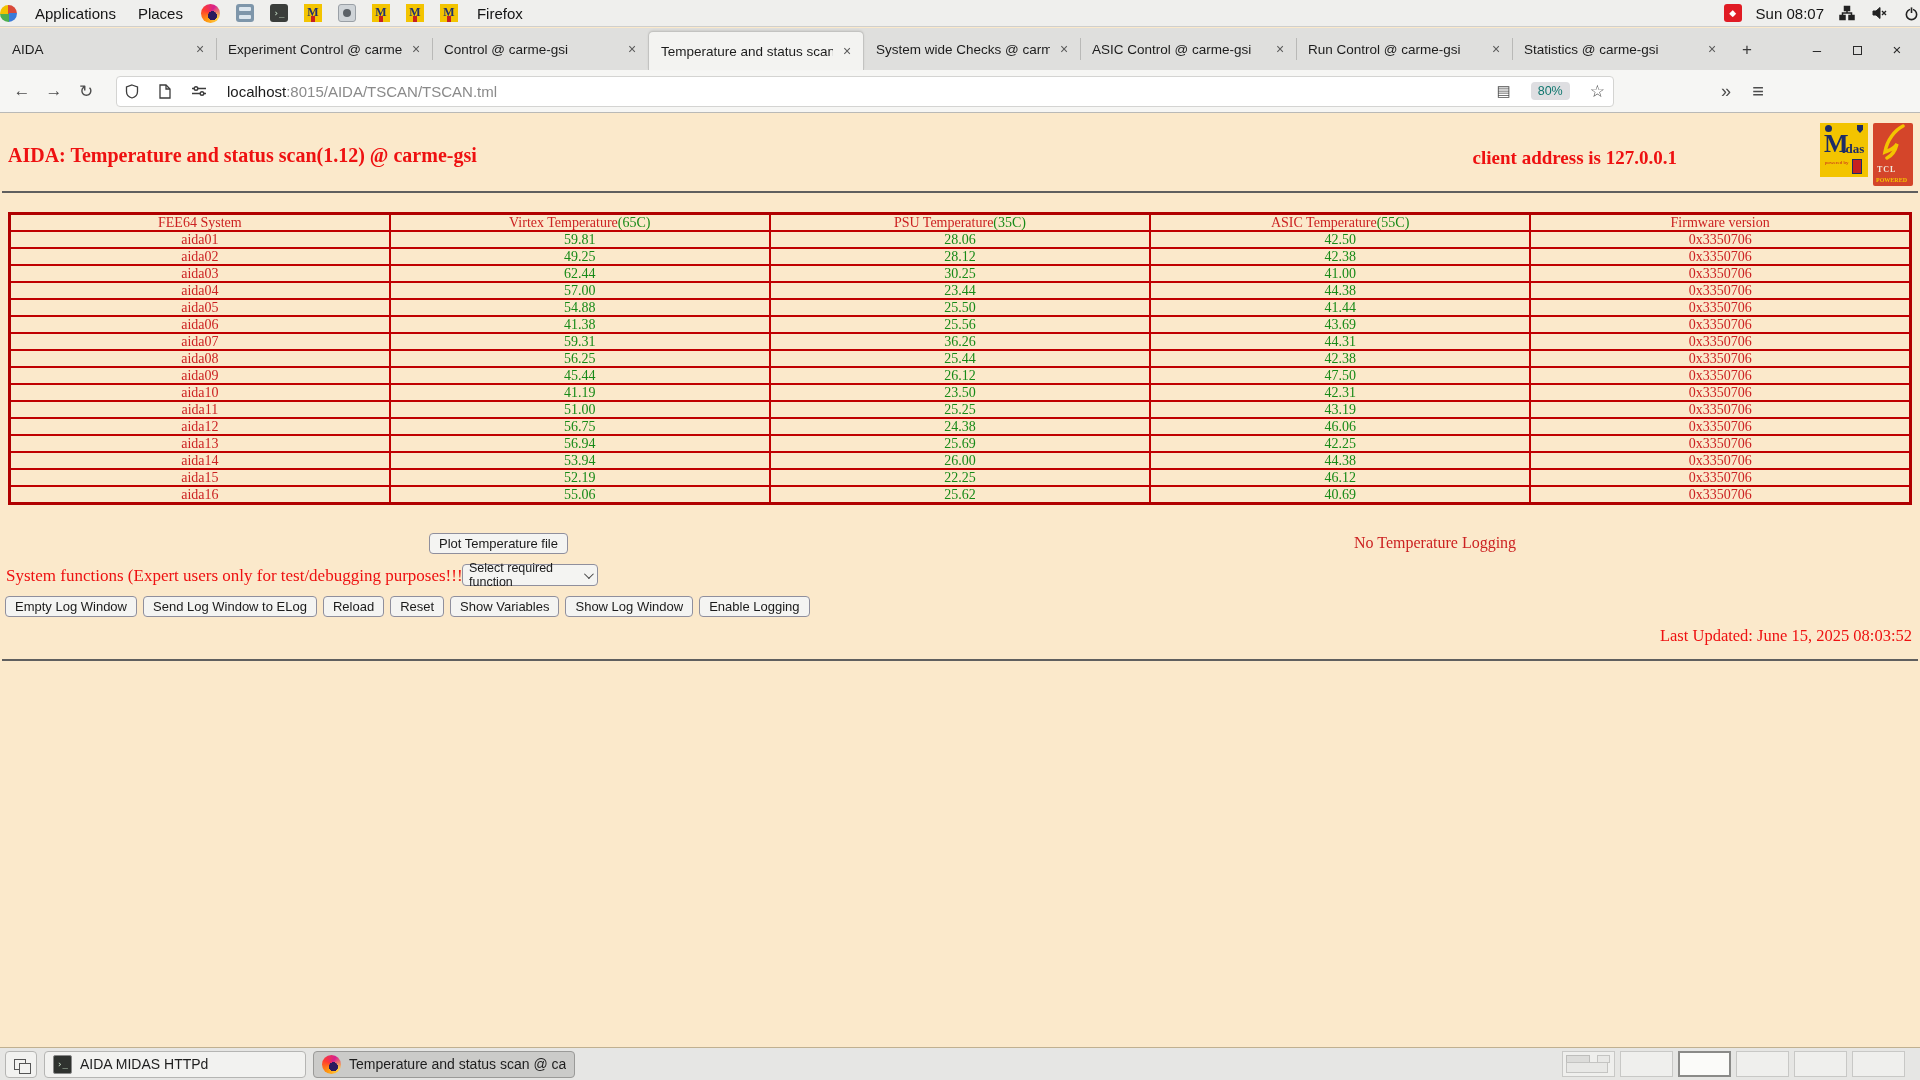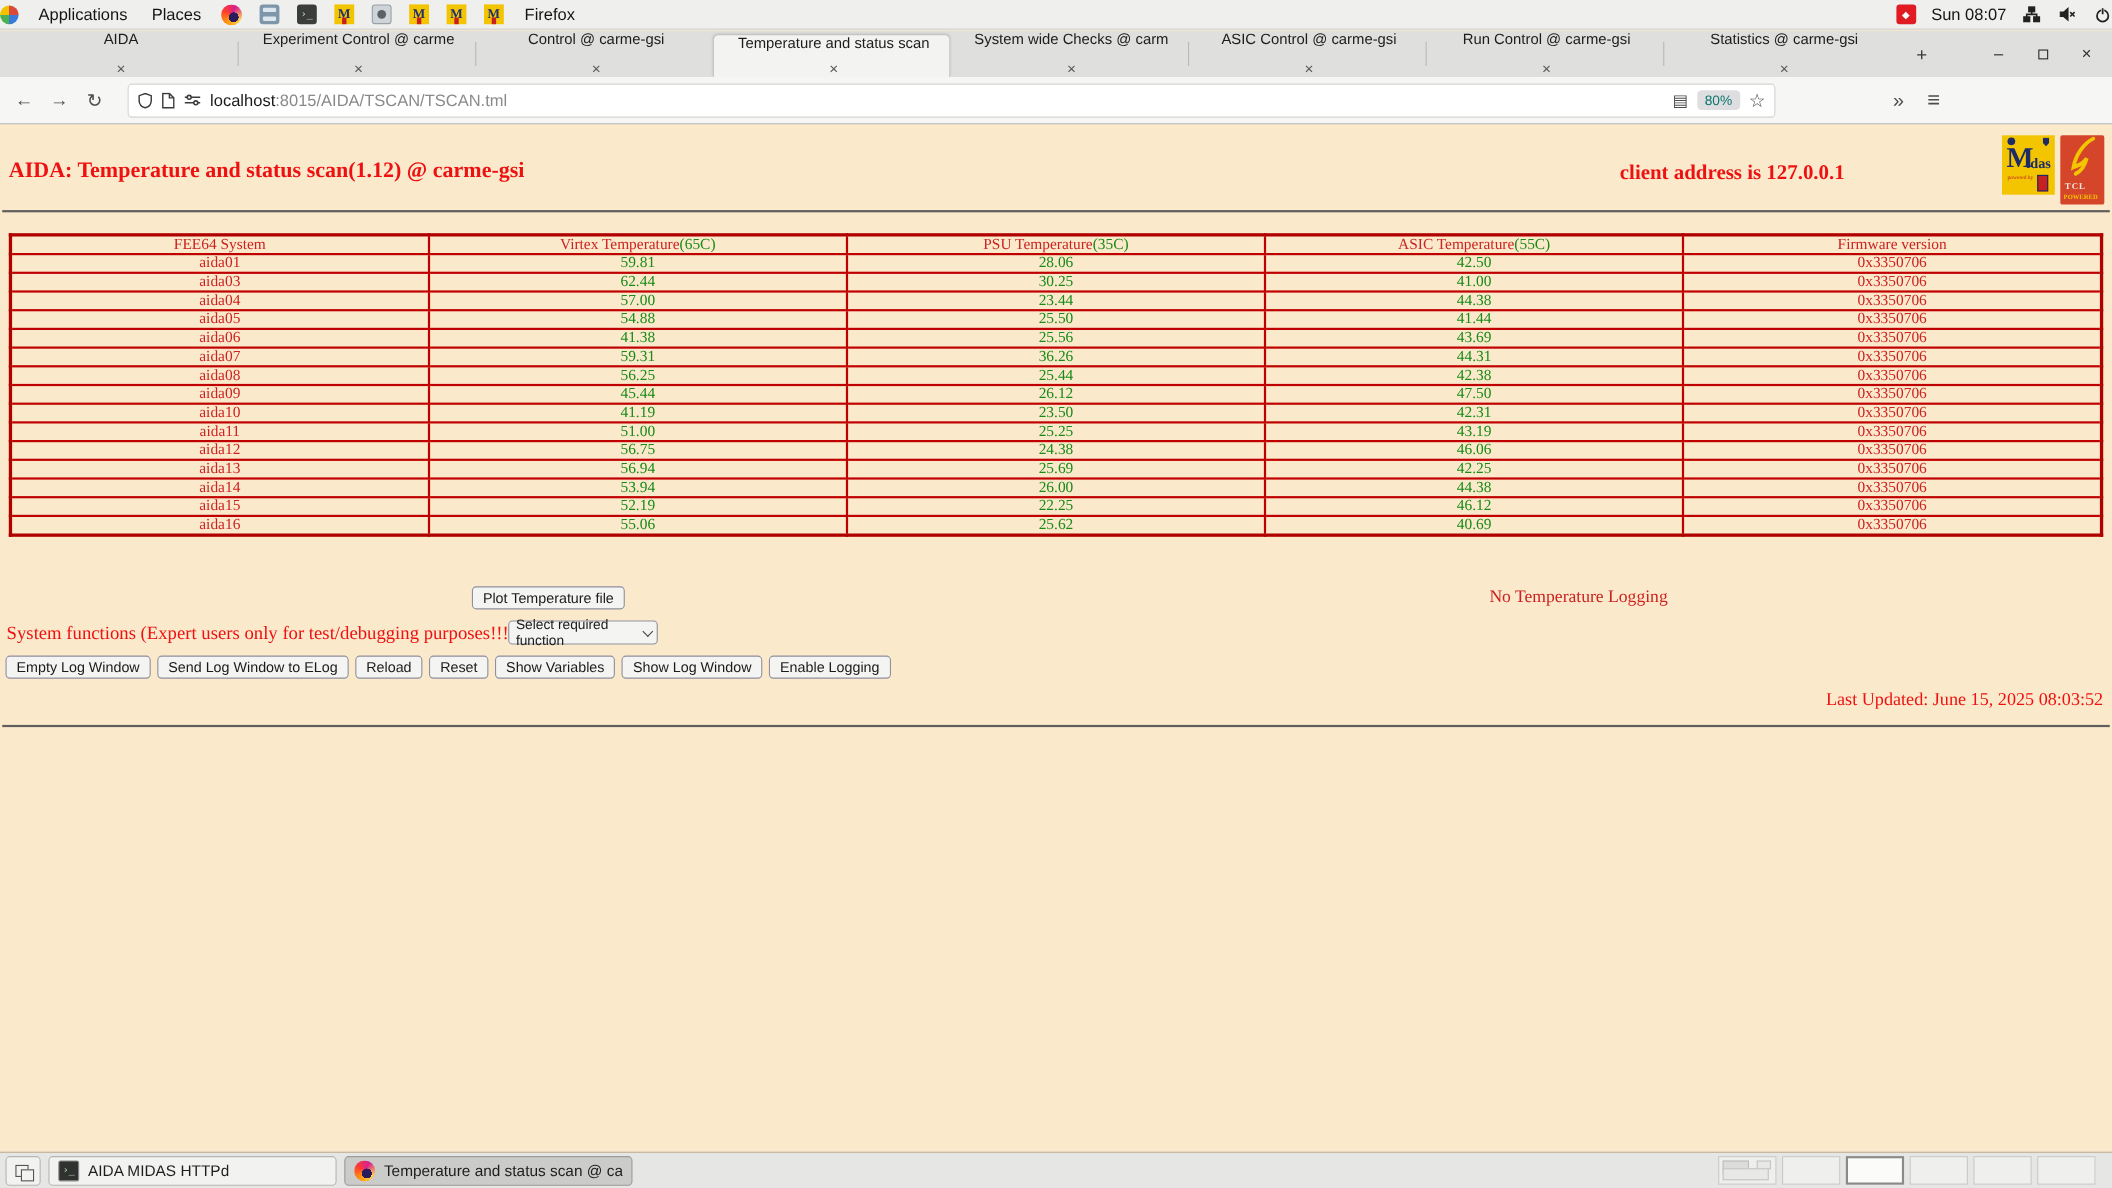--- a/index.html
+++ b/index.html
@@ -34,39 +34,39 @@
                      border-radius:50%; background:#5b6167; }
   .rec-badge { width:18px; height:18px; border-radius:3px; background:#e01b24; color:#fff;
                font-size:9px; line-height:18px; text-align:center; }
   .sysico { display:inline-flex; align-items:center; justify-content:center; width:18px; height:18px; }
 
   
   #tabbar { position:absolute; left:0; top:28px; width:1920px; height:42px; background:#DFDFDD;
             display:flex; align-items:flex-end; z-index:39; }
   #tabstrip { display:flex; height:42px; align-items:flex-end; }
   .tab { width:216px; height:42px; display:flex; align-items:center; gap:6px;
-         padding:0 8px 0 12px; font-size:13.5px; color:#1c1c1c; position:relative; cursor:default;flex-direction:column; }
+         padding:0 8px 0 12px; font-size:13.5px; color:#1c1c1c; position:relative; cursor:default; }
   .tab + .tab::before { content:""; position:absolute; left:0; top:10px; bottom:10px; width:1px; background:#b9b9b7; }
   .tab-label { flex:1; white-space:nowrap; overflow:hidden; }
   .tab-close { color:#5a5a5a; font-size:14px; width:16px; text-align:center; border-radius:3px; }
   .tab.active { background:#F3F3F1; border:1px solid #c3c3c1; border-bottom:none;
                 border-radius:5px 5px 0 0; height:39px; box-shadow:0 -1px 2px rgba(0,0,0,.08); }
   .tab.active::before, .tab.active + .tab::before { display:none; }
   .newtab-btn { width:26px; height:26px; margin:0 0 7px 6px; border:none; background:transparent;
                 font-size:17px; color:#3a3a3a; border-radius:4px; }
   #winctl { margin-left:auto; display:flex; align-items:center; gap:26px; padding:0 16px 0 0; height:42px; }
   #winctl .wc { font-size:15px; color:#2a2a2a; width:14px; text-align:center; }
   .wc-max { width:9px; height:9px; border:1.5px solid #2a2a2a; display:inline-block; }
 
   
   #navbar { position:absolute; left:0; top:70px; width:1920px; height:43px; background:#F6F6F4;
             border-bottom:1px solid #b9b9b7; display:flex; align-items:center; z-index:38; }
   .nav-ico { font-size:17px; color:#4d4d4d; width:32px; text-align:center; }
   #urlfield { width:1498px; height:31px; margin-left:14px; background:#fff; border:1px solid #d4d4d2;
-              border-radius:4px; display:flex; align-items:center; padding:0 8px; gap:8px; }
+              border-radius:4px; display:flex; align-items:center; padding:0 8px; gap:20px; }
   #urltext { flex:1; font-size:15px; color:#8a8a8a; white-space:nowrap; overflow:hidden; }
   #urltext .host { color:#1a1a1a; }
   .zoom-badge { background:#DEDEE1; border-radius:4px; font-size:12.5px; color:#0f766e; padding:2px 7px; }
   .uf-ico { font-size:15px; color:#4d4d4d; }
   .svgico { display:inline-flex; align-items:center; }
 
   
   #page { position:absolute; left:0; top:114px; width:1920px; height:933px; background:#FBE9CB;
           font-family:"Liberation Serif", serif; }
   #page-title { position:absolute; left:8px; top:30px; font-size:20px; font-weight:bold; color:#ee1111; }
@@ -324,20 +324,27 @@
       </thead>
     <tbody>
   <tr>
     <td class="c-name">aida01</td>
           <td class="c-virtex">59.81</td>
           <td class="c-psu">28.06</td>
     <td class="c-asic">42.50</td>
           <td class="c-fw">0x3350706</td>
   </tr>
 
+  <tr>
+    <td class="c-name">aida02</td>
+          <td class="c-virtex">49.25</td>
+          <td class="c-psu">28.12</td>
+    <td class="c-asic">42.38</td>
+          <td class="c-fw">0x3350706</td>
+  </tr>
 
   <tr>
     <td class="c-name">aida03</td>
           <td class="c-virtex">62.44</td>
           <td class="c-psu">30.25</td>
     <td class="c-asic">41.00</td>
           <td class="c-fw">0x3350706</td>
   </tr>
 
   <tr>

